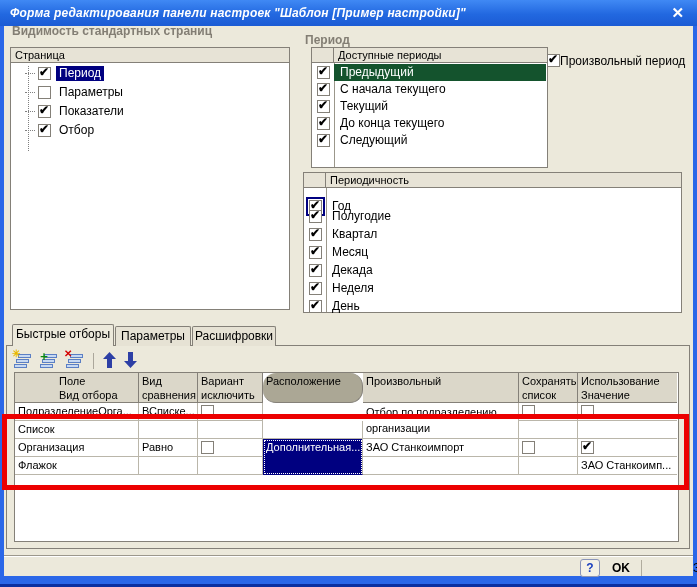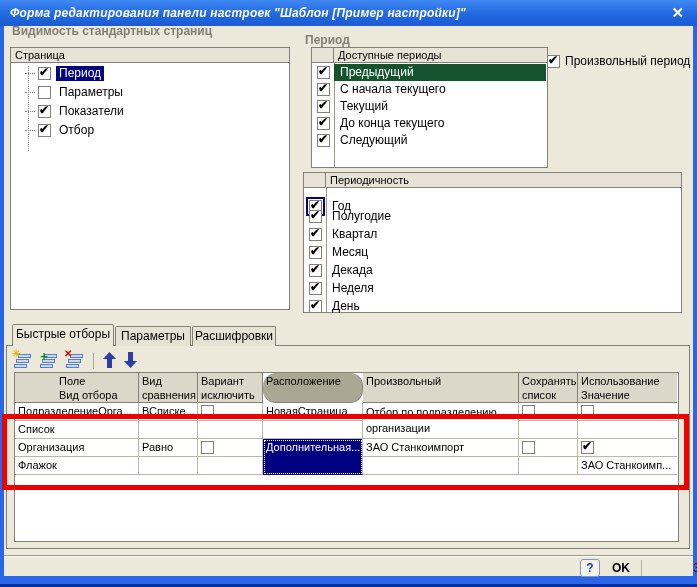--- a/index.html
+++ b/index.html
@@ -52,21 +52,21 @@
   .vdot { position:absolute; left:17px; top:18px; height:85px; border-left:1px dotted #808080; }
   .trow .lbl { margin-left:5px; padding:0 3px; line-height:15px; }
   .trow.selected .lbl { background:#000080; color:#fff; }
 
   
   .crow { position:absolute; left:1px; right:1px; height:17px; display:flex; align-items:center; }
   .crow .cbcell { width:21px; display:flex; justify-content:center; flex:none; }
   .crow .lblcell { flex:1; padding-left:6px; line-height:16px; height:17px; }
   .crow.selected .lblcell { background:#14532d; color:#fff; }
 
-  .freecb { position:absolute; display:flex; align-items:center; gap:5px; }
+  .freecb { position:absolute; display:flex; align-items:flex-start; }
 
   
   .tabpanel { position:absolute; left:6px; top:345px; width:684px; height:204px; border:1px solid #848078; background:#ECE9DB; }
   .tab {
     position:absolute; height:20px; line-height:19px; text-align:center;
     border:1px solid #848078; border-bottom:none; border-radius:2px 2px 0 0;
     background:#E6E2D4; top:326px; font-size:12px;
   }
   .tab.active { top:324px; height:22px; background:#ECE9DB; z-index:3; font-weight:normal; }
 
@@ -309,21 +309,20 @@
       <div>список</div>
     </div>
     <div class="hc" style="grid-area:1/7; border-right:none;">
       <div>Использование</div>
       <div>Значение</div>
     </div>
 
     <div class="bc" style="grid-area:2/1;">ПодразделениеОрга...</div>
     <div class="bc" style="grid-area:2/2;">ВСписке...</div>
     <div class="bc" style="grid-area:2/3;"><span class="cb"></span></div>
-    <div class="bc" style="grid-area:2/4;">НоваяСтраница</div>
     <div class="bc wrapcell" style="grid-area:2/5/4/6;">Отбор по подразделению организации</div>
     <div class="bc" style="grid-area:2/6;"><span class="cb"></span></div>
     <div class="bc" style="grid-area:2/7; border-right:none;"><span class="cb"></span></div>
 
     <div class="bc" style="grid-area:3/1;">Список</div>
     <div class="bc" style="grid-area:3/2;"></div>
     <div class="bc" style="grid-area:3/3;"></div>
     <div class="bc" style="grid-area:3/4;"></div>
     <div class="bc" style="grid-area:3/6;"></div>
     <div class="bc" style="grid-area:3/7; border-right:none;"></div>

